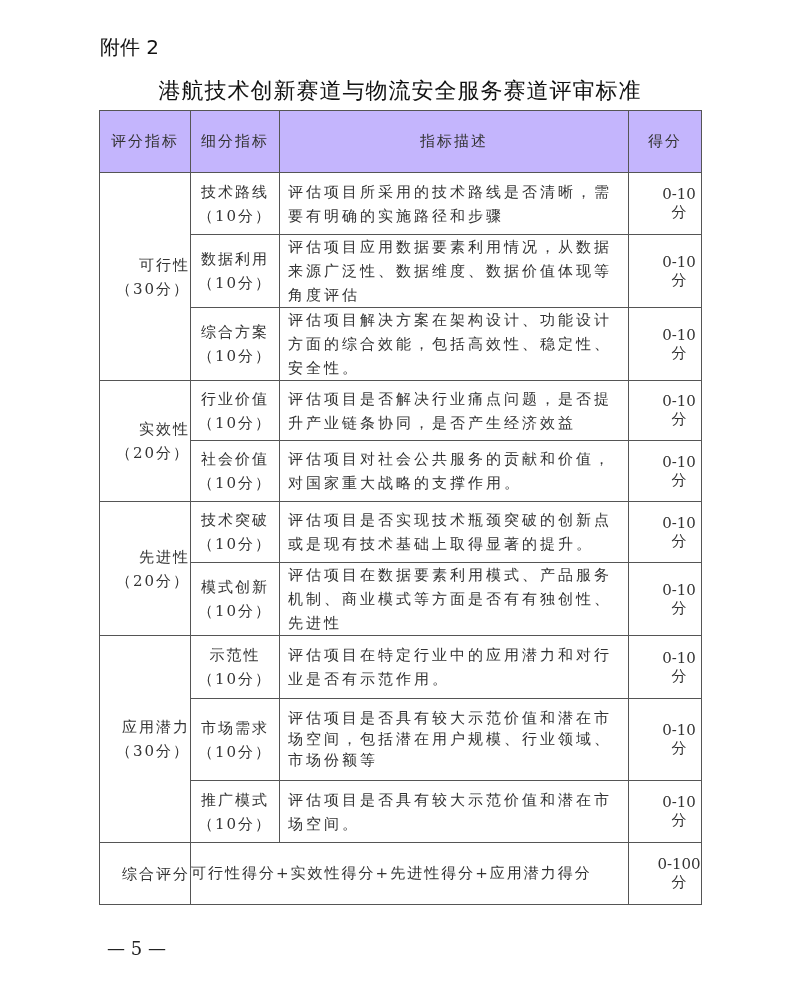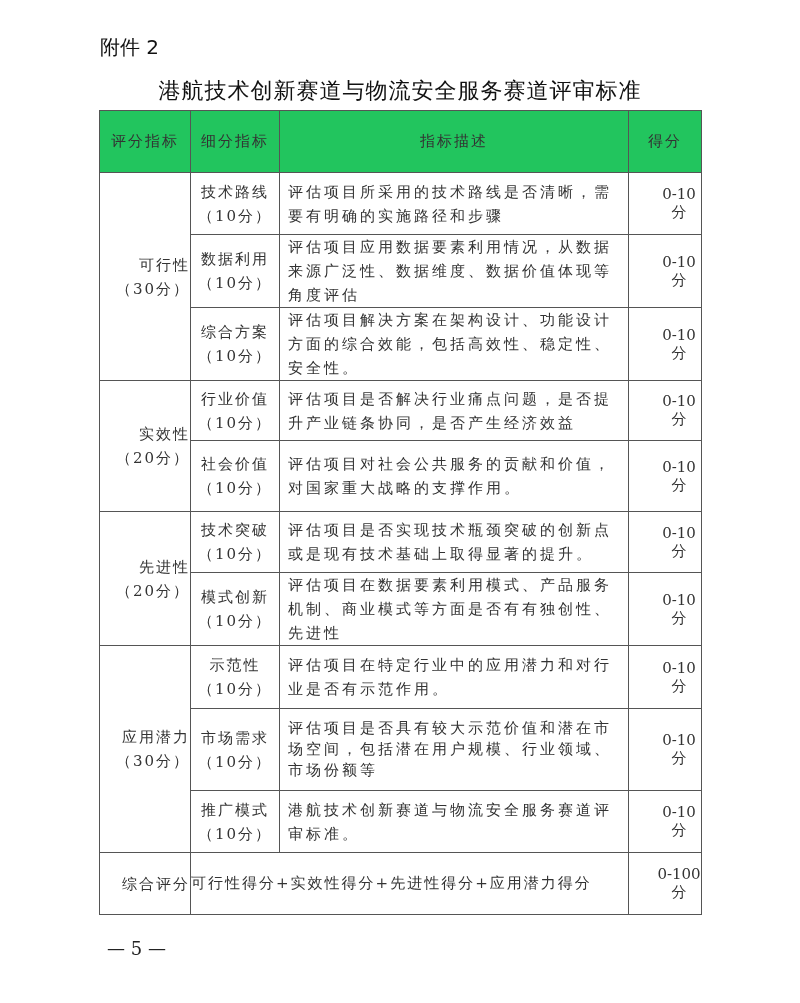--- a/index.html
+++ b/index.html
@@ -4,21 +4,21 @@
 <style>
   html, body { margin:0; padding:0; background:#ffffff; }
   body { width:800px; height:1003px; position:relative; overflow:hidden;
          font-family: "DejaVu Serif", "Liberation Serif", serif; color:#222; }
   .attach { position:absolute; left:100px; top:34px; font-size:20px;
             font-family: "DejaVu Sans", "Liberation Sans", sans-serif; font-weight:500; color:#111; }
   .title { position:absolute; left:0; width:800px; top:76px; text-align:center;
            font-size:22px; font-family: "DejaVu Sans", "Liberation Sans", sans-serif; color:#111; letter-spacing:1px; }
   table { position:absolute; left:99px; top:110px; border-collapse:collapse; width:602px; table-layout:fixed; }
   td, th { border:1.5px solid #555; font-size:15px; color:#333; padding:0; vertical-align:middle; }
-  th { background:#22c55e; height:61px; font-weight:normal; letter-spacing:2px; }
+  th { background:#c4b5fd; height:61px; font-weight:normal; letter-spacing:2px; }
   .c-main { text-align:right; line-height:24px; letter-spacing:2px; }
   .c-sub { text-align:center; line-height:24px; letter-spacing:2px; }
   .c-desc { text-align:left; padding:0 6px 0 8px; line-height:24px; letter-spacing:3px; }
   .c-score { text-align:center;padding-left:28px; }
   .summary-desc { text-align:left; letter-spacing:2px; }
   .footer { position:absolute; left:107px; top:938px; font-size:18px; color:#222; }
 </style>
 </head>
 <body>
 
@@ -74,21 +74,21 @@
       <div>实效性</div>
       <div>（20分）</div>
     </td>
     <td class="c-sub">
       <div>行业价值</div>
       <div>（10分）</div>
     </td>
     <td class="c-desc">评估项目是否解决行业痛点问题，是否提升产业链条协同，是否产生经济效益</td>
     <td class="c-score">0-10 分</td>
   </tr>
-  <tr style="height:71px">
+  <tr style="height:61px">
     <td class="c-sub">
       <div>社会价值</div>
       <div>（10分）</div>
     </td>
     <td class="c-desc">评估项目对社会公共服务的贡献和价值，对国家重大战略的支撑作用。</td>
     <td class="c-score">0-10 分</td>
   </tr>
 
   <tr style="height:61px">
     <td class="c-main" rowspan="2">
@@ -129,21 +129,21 @@
       <div>（10分）</div>
     </td>
     <td class="c-desc" style="line-height:21px">评估项目是否具有较大示范价值和潜在市场空间，包括潜在用户规模、行业领域、市场份额等</td>
     <td class="c-score">0-10 分</td>
   </tr>
   <tr style="height:62px">
     <td class="c-sub">
       <div>推广模式</div>
       <div>（10分）</div>
     </td>
-    <td class="c-desc">港航技术创新赛道与物流安全服务赛道评审标准。</td>
+    <td class="c-desc">评估项目是否具有较大示范价值和潜在市场空间。</td>
     <td class="c-score">0-10 分</td>
   </tr>
 
   <tr style="height:62px">
     <td class="c-main">综合评分</td>
     <td class="summary-desc" colspan="2">可行性得分+实效性得分+先进性得分+应用潜力得分</td>
     <td class="c-score">0-100分</td>
   </tr>
 </tbody>
   </table>

